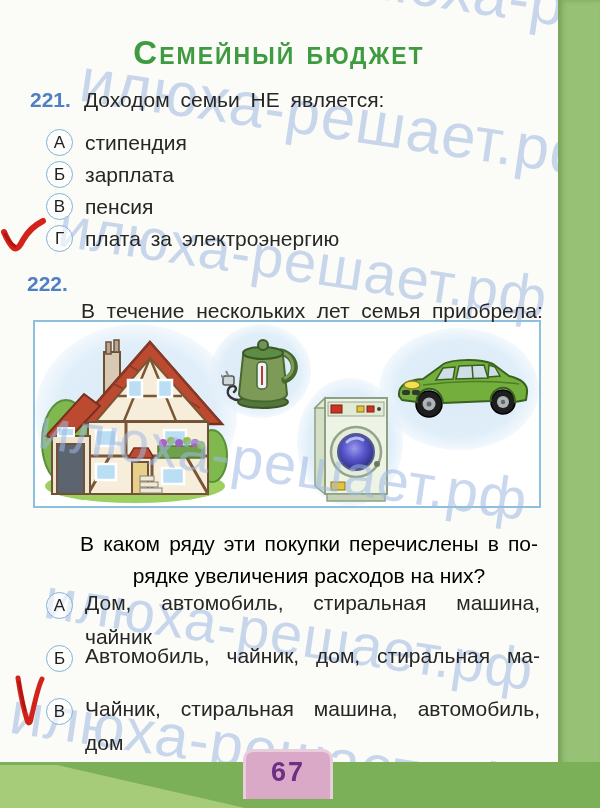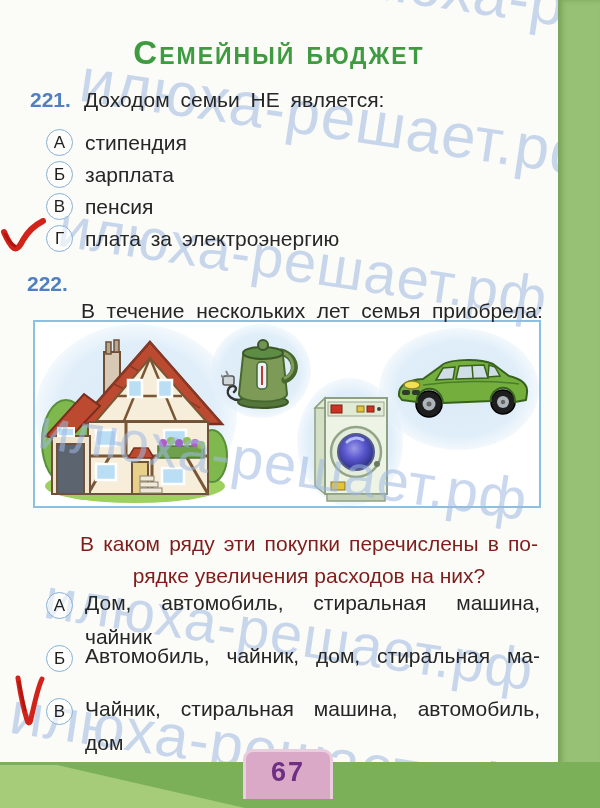--- a/index.html
+++ b/index.html
@@ -34,21 +34,21 @@
   .opt{position:absolute;left:46px;display:flex;gap:12px;z-index:6;font-size:21px;color:#262626;}
   .circ{flex:none;width:27px;height:27px;border:1.6px solid #84b2d6;border-radius:50%;
         box-sizing:border-box;display:flex;align-items:center;justify-content:center;
         font-size:17px;color:#1f1f1f;background:rgba(255,255,255,.6);}
   .otext1{line-height:27px;}
   .opt .gsp{word-spacing:4px;}
   .l{display:block;width:455px;line-height:34px;}
   .jl{text-align:justify;text-align-last:justify;}
   .opt2 .lines{margin-top:-4px;}
   .opt2 .circ{margin-top:2px;}
-  .subq{position:absolute;left:80px;top:528px;z-index:6;margin:0;font-size:21px;color:#7f1d1d;}
+  .subq{position:absolute;left:80px;top:528px;z-index:6;margin:0;font-size:21px;color:#000000;}
   .subq .l{width:458px;line-height:32px;text-align:center;}
   
   .pbox{position:absolute;left:33px;top:320px;width:504px;height:184px;background:#ffffff;
         border:2px solid #8cc0de;z-index:2;}
   .cloud{position:absolute;border-radius:50%;
          background:radial-gradient(ellipse at center,#dbeaf7 0%,#e0eef9 55%,rgba(223,237,248,0) 80%);}
   .illu{position:absolute;}
   .check{position:absolute;z-index:8;}
 </style>
 </head>

